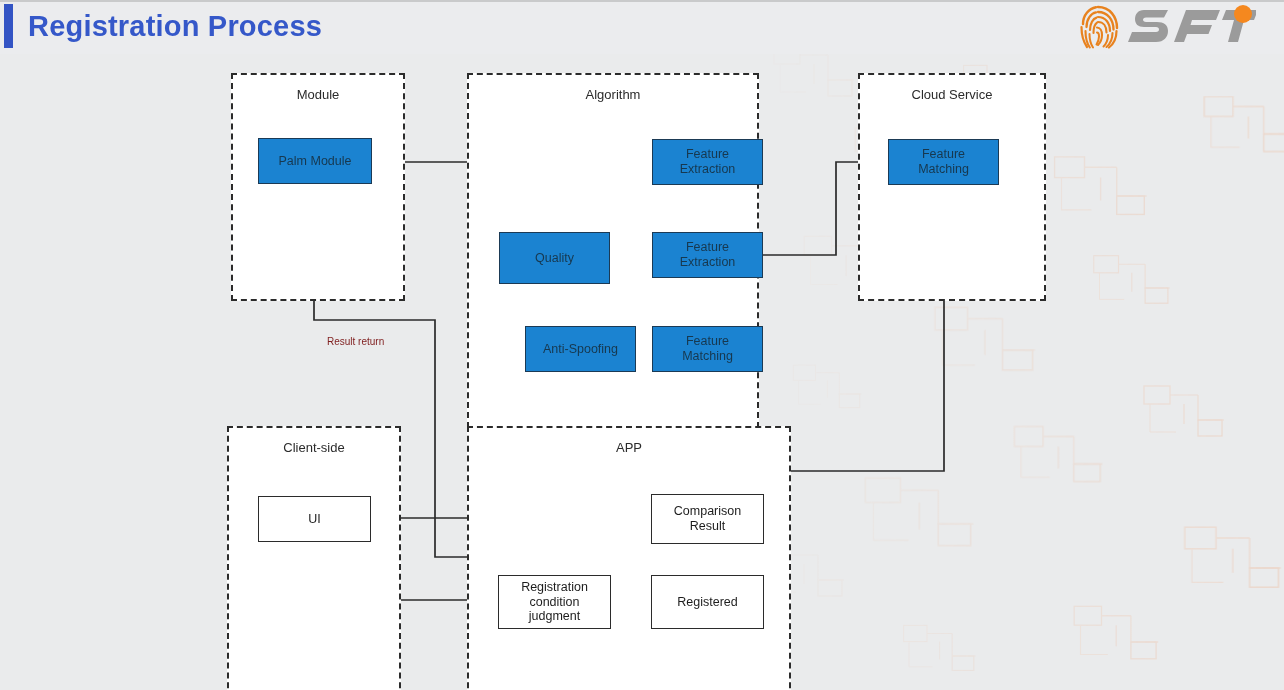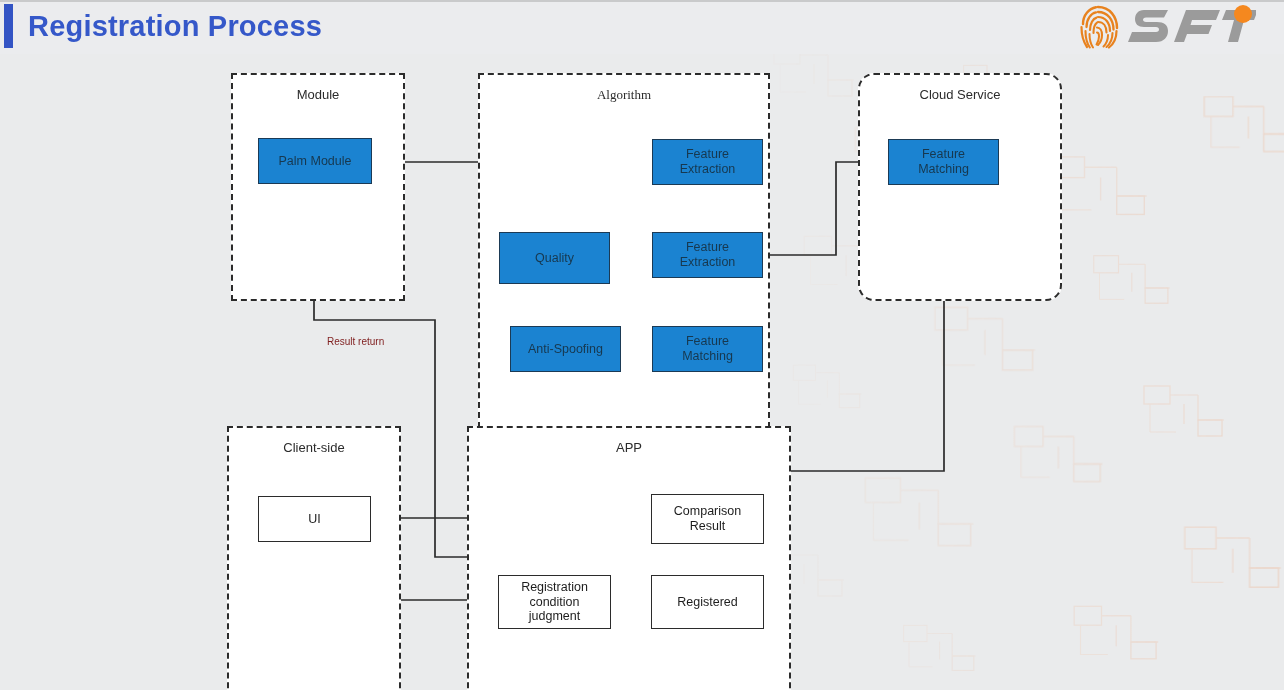--- a/index.html
+++ b/index.html
@@ -219,24 +219,24 @@
       <circle cx="117" cy="12" r="9" fill="#f5881f"></circle>
     </svg>
   </div>
 </div>
 
 <div id="diagram">
 
   <div class="group" style="left:231px; top:19px;  width:174px; height:228px;">
     <div class="group-title">Module</div>
   </div>
-  <div class="group" style="left:478px; top:19px;  width:292px; height:375px;font-family:Liberation Serif, serif;">
+  <div class="group" style="left:467px; top:19px;  width:292px; height:375px;">
     <div class="group-title">Algorithm</div>
   </div>
-  <div class="group" style="left:858px; top:19px;  width:204px; height:228px;border-radius:16px;">
+  <div class="group" style="left:858px; top:19px;  width:188px; height:228px;">
     <div class="group-title">Cloud Service</div>
   </div>
   <div class="group" style="left:227px; top:372px; width:174px; height:282px;">
     <div class="group-title">Client-side</div>
   </div>
   <div class="group" style="left:467px; top:372px; width:324px; height:282px;">
     <div class="group-title">APP</div>
   </div>
 
   <svg id="wires" viewBox="0 0 1284 636">
@@ -277,21 +277,21 @@
     </g>
   </svg>
 
   <div class="node blue" style="left:258px; top:84px; width:114px; height:46px;">
     <span>Palm Module</span>
   </div>
 
   <div class="node blue" style="left:499px; top:178px; width:111px; height:52px;">
     <span>Quality</span>
   </div>
-  <div class="node blue" style="left:510px; top:272px; width:111px; height:46px;">
+  <div class="node blue" style="left:525px; top:272px; width:111px; height:46px;">
     <span>Anti-Spoofing</span>
   </div>
   <div class="node blue" style="left:652px; top:85px; width:111px; height:46px;">
     <span>Feature Extraction</span>
   </div>
   <div class="node blue" style="left:652px; top:178px; width:111px; height:46px;">
     <span>Feature Extraction</span>
   </div>
   <div class="node blue" style="left:652px; top:272px; width:111px; height:46px;">
     <span>Feature Matching</span>

